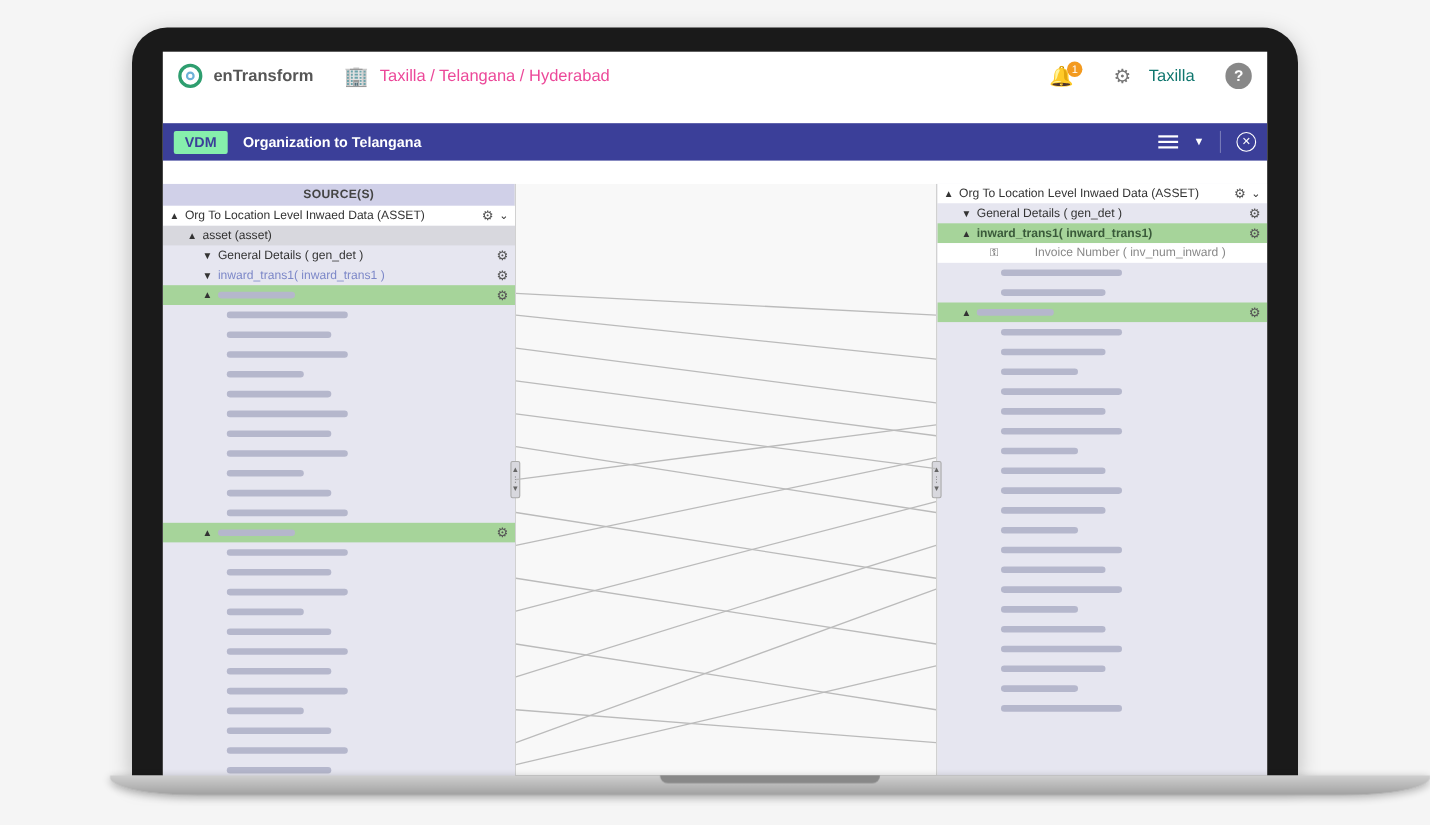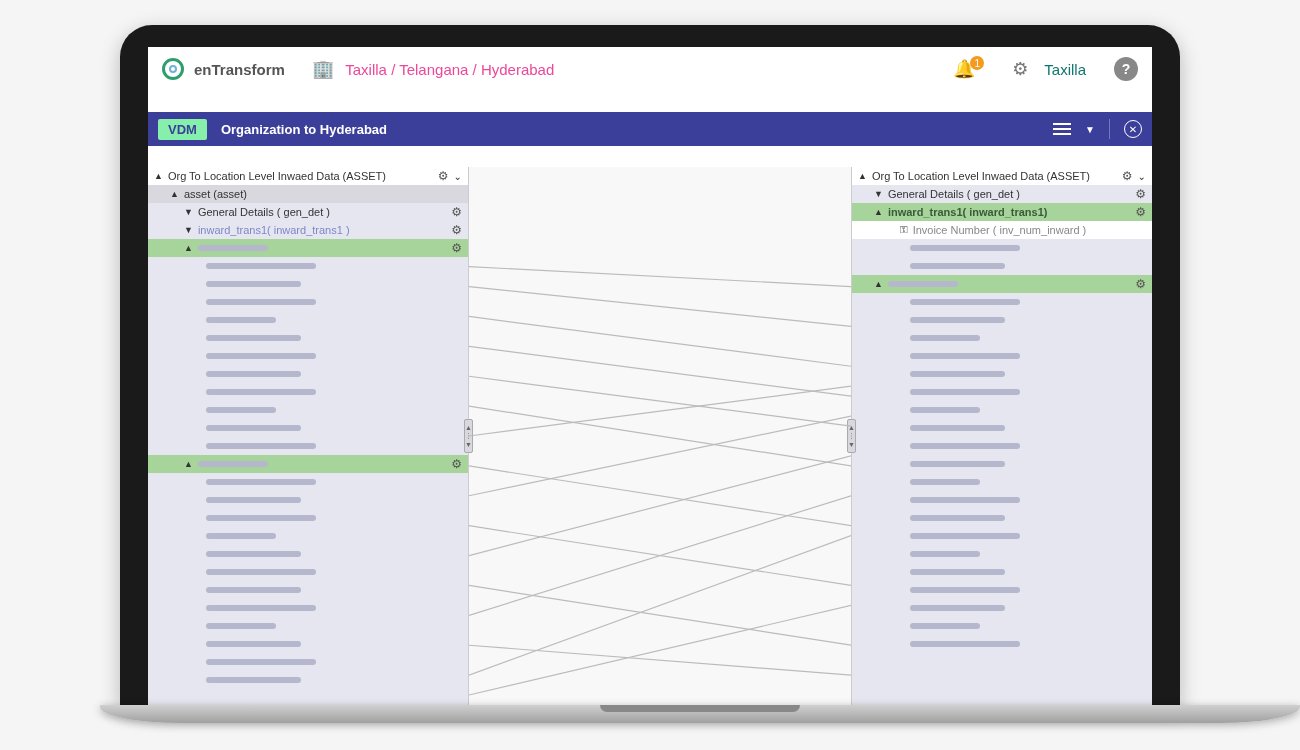--- a/index.html
+++ b/index.html
@@ -171,37 +171,38 @@
         <span class="bell">🔔
           <span class="bell-badge">1</span>
         </span>
         <span class="gear">⚙</span>
         <span class="user">Taxilla</span>
         <span class="help">?</span>
       </div>
 
       <div class="navbar">
         <span class="vdm-chip">VDM</span>
-        <span class="nav-title">Organization to Hyderabad</span>
+        <span class="nav-title">Organization to Telangana</span>
         <div class="spacer"></div>
         <div class="nav-right">
           <div class="hamburger">
               <span></span>
               <span></span>
               <span></span>
             </div>
           <span class="dropdown-caret">▼</span>
           <div class="nav-divider"></div>
           <span class="close-circle">✕</span>
         </div>
       </div>
 
       <div class="workarea">
 
         <div class="panel source">
+          <div class="panel-header">SOURCE(S)</div>
           <div class="tree">
             <div class="row lvl1">
               <span class="caret">▲</span>
               <span>Org To Location Level Inwaed Data (ASSET)</span>
               <span class="gearmini">⚙</span>
               <span class="chev">⌄</span>
             </div>
             <div class="row lvl2">
               <span class="caret">▲</span>
               <span>asset (asset)</span>
@@ -334,21 +335,21 @@
               <span>General Details ( gen_det )</span>
               <span class="gearmini">⚙</span>
             </div>
             <div class="row green" style="padding-left:22px;">
               <span class="caret">▲</span>
               <span style="color:#3a5a3a;font-weight:bold;">inward_trans1( inward_trans1)</span>
               <span class="gearmini">⚙</span>
             </div>
             <div class="row key">
               <span class="key-icon">⚿</span>
-              <span style="color:#888;">Invoice Number ( inv_num_inward )</span>
+              <span style="color:#888;margin-left:28px;">Invoice Number ( inv_num_inward )</span>
             </div>
             <div class="row leaf">
                 <div class="placeholder"></div>
               </div>
             <div class="row leaf">
                 <div class="placeholder med"></div>
               </div>
             <div class="row green" style="padding-left:22px;">
               <span class="caret">▲</span>
               <div class="placeholder short"></div>

